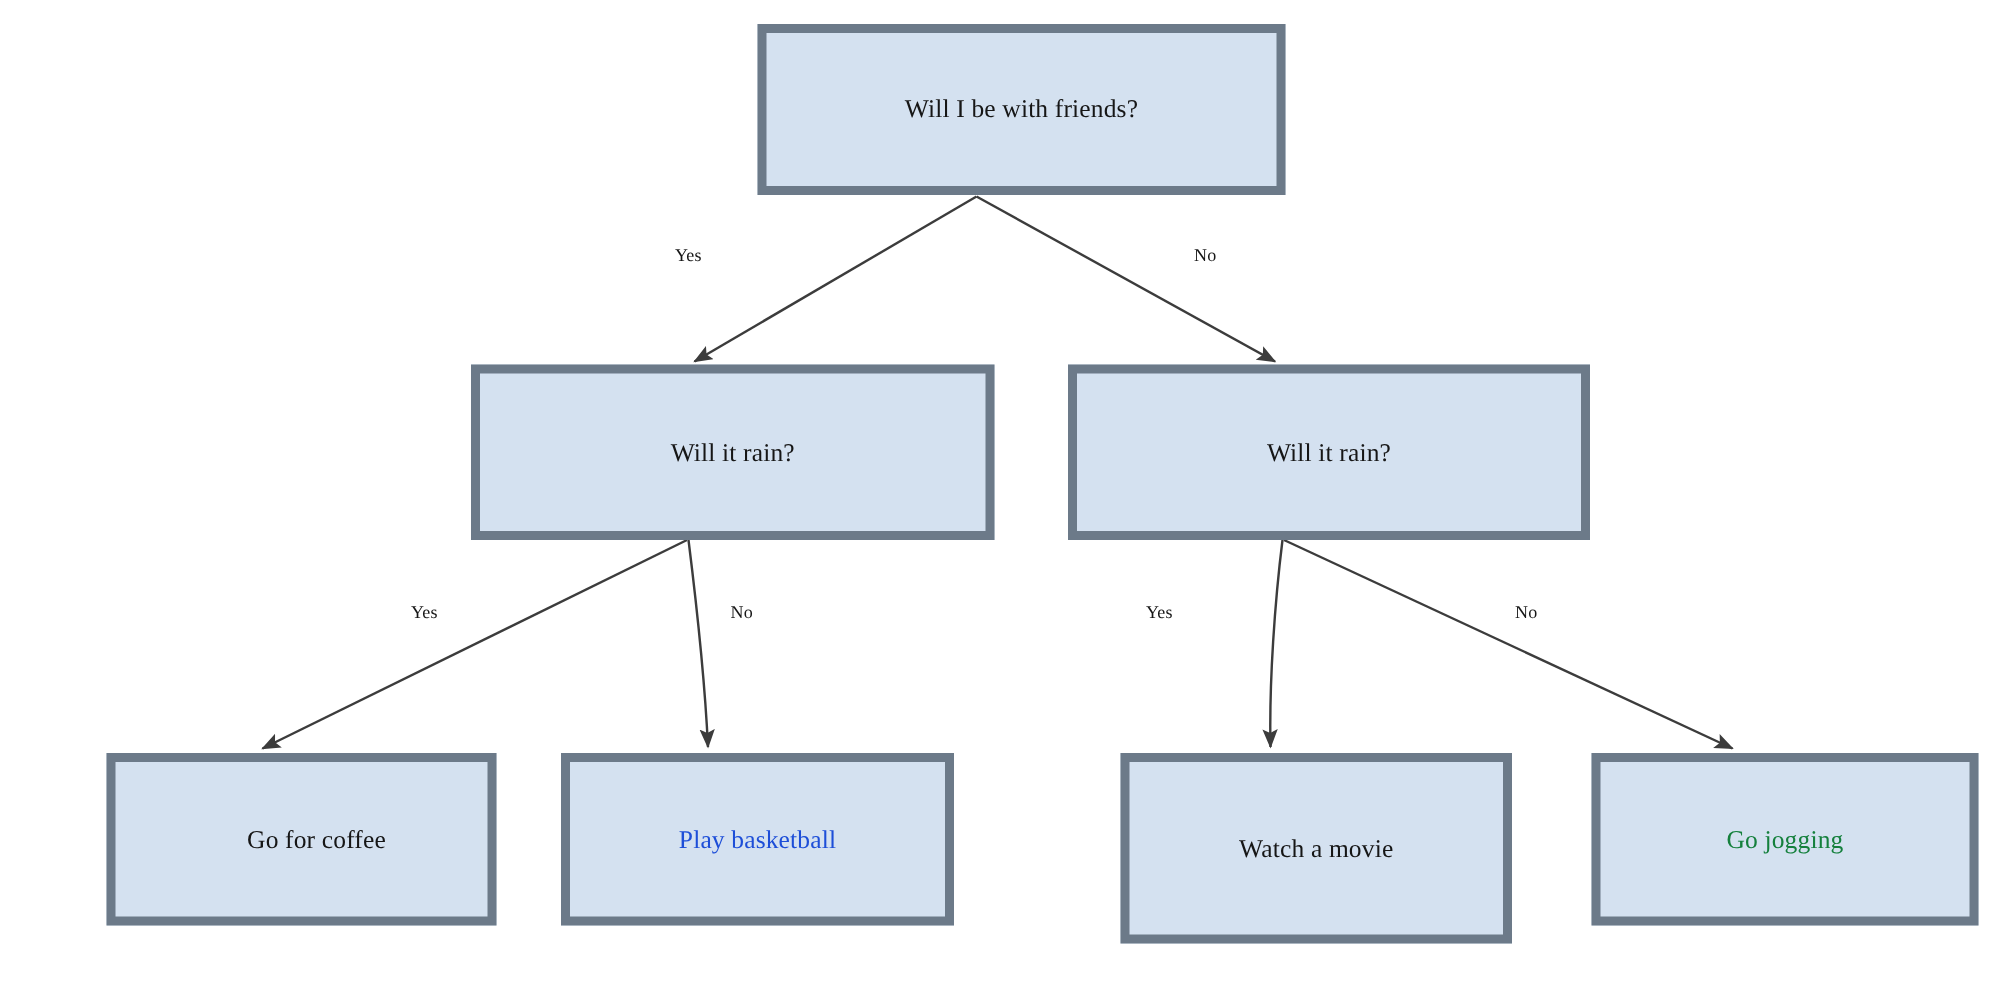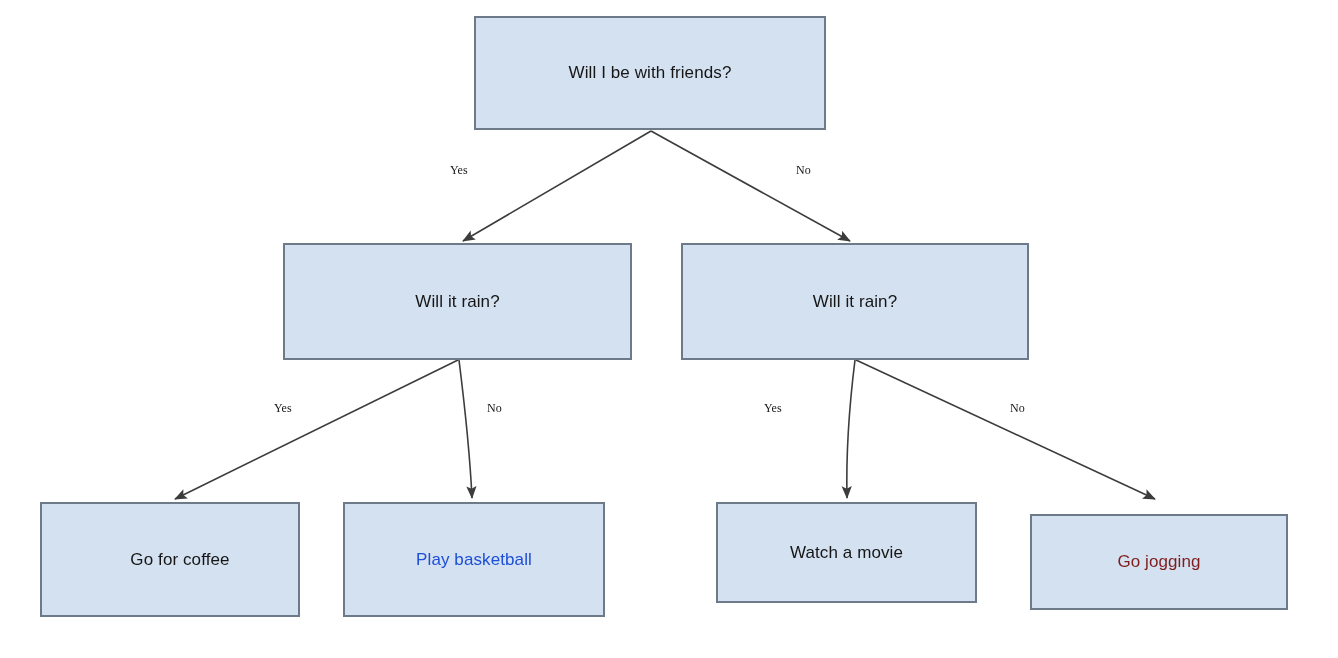--- a/index.html
+++ b/index.html
@@ -24,30 +24,31 @@
     left: 0;
     top: 0;
     width: 1338px;
     height: 658px;
     pointer-events: none;
   }
   .node {
     position: absolute;
     box-sizing: border-box;
     background: #d4e1f0;
-    border: 2px solid #0f172a;
+    border: 6px solid #0f172a;
     display: flex;
     align-items: center;
     justify-content: center;
     text-align: center;
     color: #161616;
     font-size: 17px;
     line-height: 1.25;
     letter-spacing: 0.1px;
-    font-family: Liberation Sans, sans-serif;
+    font-family: Liberation Serif, serif;
+    margin-left: 31px;
   }
   .node-label {
     display: block;
     padding: 0 8px;
   }
   .edge-label {
     position: absolute;
     color: #161616;
     font-size: 12px;
     font-family: Liberation Serif, serif;
@@ -93,25 +94,25 @@
   </div>
 
   <div class="node" style="left: 40px; top: 502px; width: 260px; height: 115px; background: rgb(212, 225, 240); border-color: rgb(108, 122, 137); color: rgb(22, 22, 22); padding-left: 20px;">
     <span class="node-label">Go for coffee</span>
   </div>
 
   <div class="node" style="left: 343px; top: 502px; width: 262px; height: 115px; background: rgb(212, 225, 240); border-color: rgb(108, 122, 137); color: #1d4ed8;">
     <span class="node-label">Play basketball</span>
   </div>
 
-  <div class="node" style="left: 716px; top: 502px; width: 261px; height: 101px; background: rgb(212, 225, 240); border-color: rgb(108, 122, 137); color: rgb(22, 22, 22);">
+  <div class="node" style="left: 716px; top: 502px; width: 261px; height: 127px; background: rgb(212, 225, 240); border-color: rgb(108, 122, 137); color: rgb(22, 22, 22);">
     <span class="node-label">Watch a movie</span>
   </div>
 
-  <div class="node" style="left: 1030px; top: 514px; width: 258px; height: 96px; background: rgb(212, 225, 240); border-color: rgb(108, 122, 137); color: #7f1d1d;">
+  <div class="node" style="left: 1030px; top: 502px; width: 258px; height: 115px; background: rgb(212, 225, 240); border-color: rgb(108, 122, 137); color: #15803d;">
     <span class="node-label">Go jogging</span>
   </div>
 
   <span class="edge-label" style="left: 450px; top: 163px; color: rgb(22, 22, 22);">Yes</span>
   <span class="edge-label" style="left: 796px; top: 163px; color: rgb(22, 22, 22);">No</span>
   <span class="edge-label" style="left: 274px; top: 401px; color: rgb(22, 22, 22);">Yes</span>
   <span class="edge-label" style="left: 487px; top: 401px; color: rgb(22, 22, 22);">No</span>
   <span class="edge-label" style="left: 764px; top: 401px; color: rgb(22, 22, 22);">Yes</span>
   <span class="edge-label" style="left: 1010px; top: 401px; color: rgb(22, 22, 22);">No</span>
 

